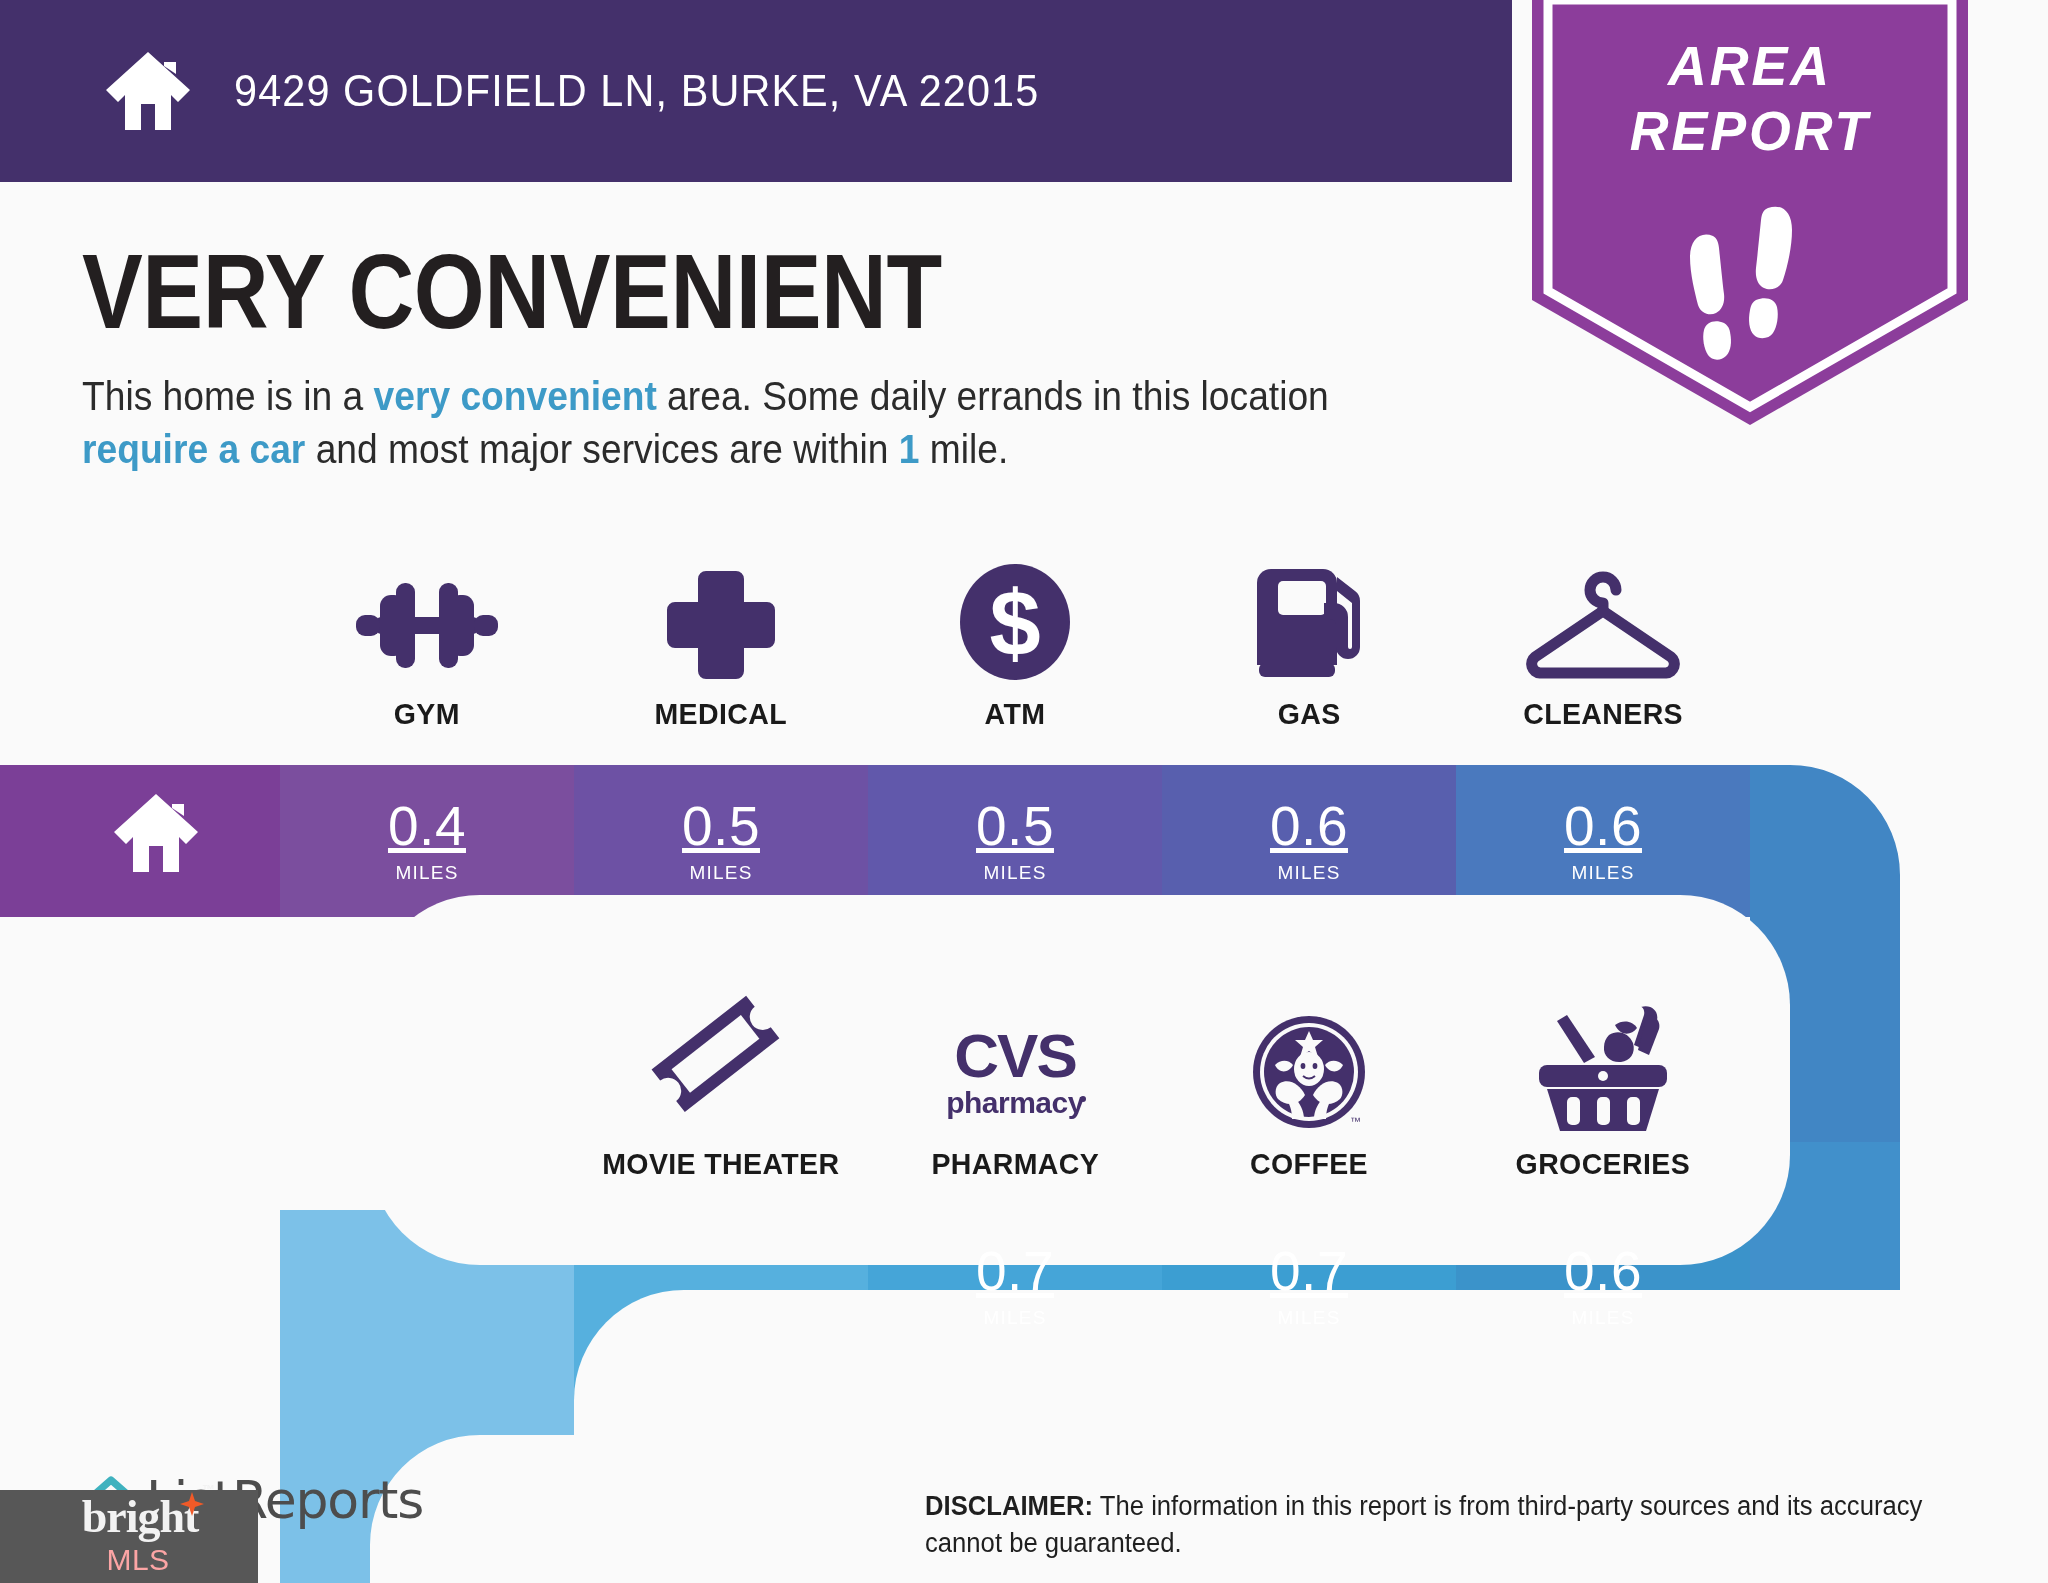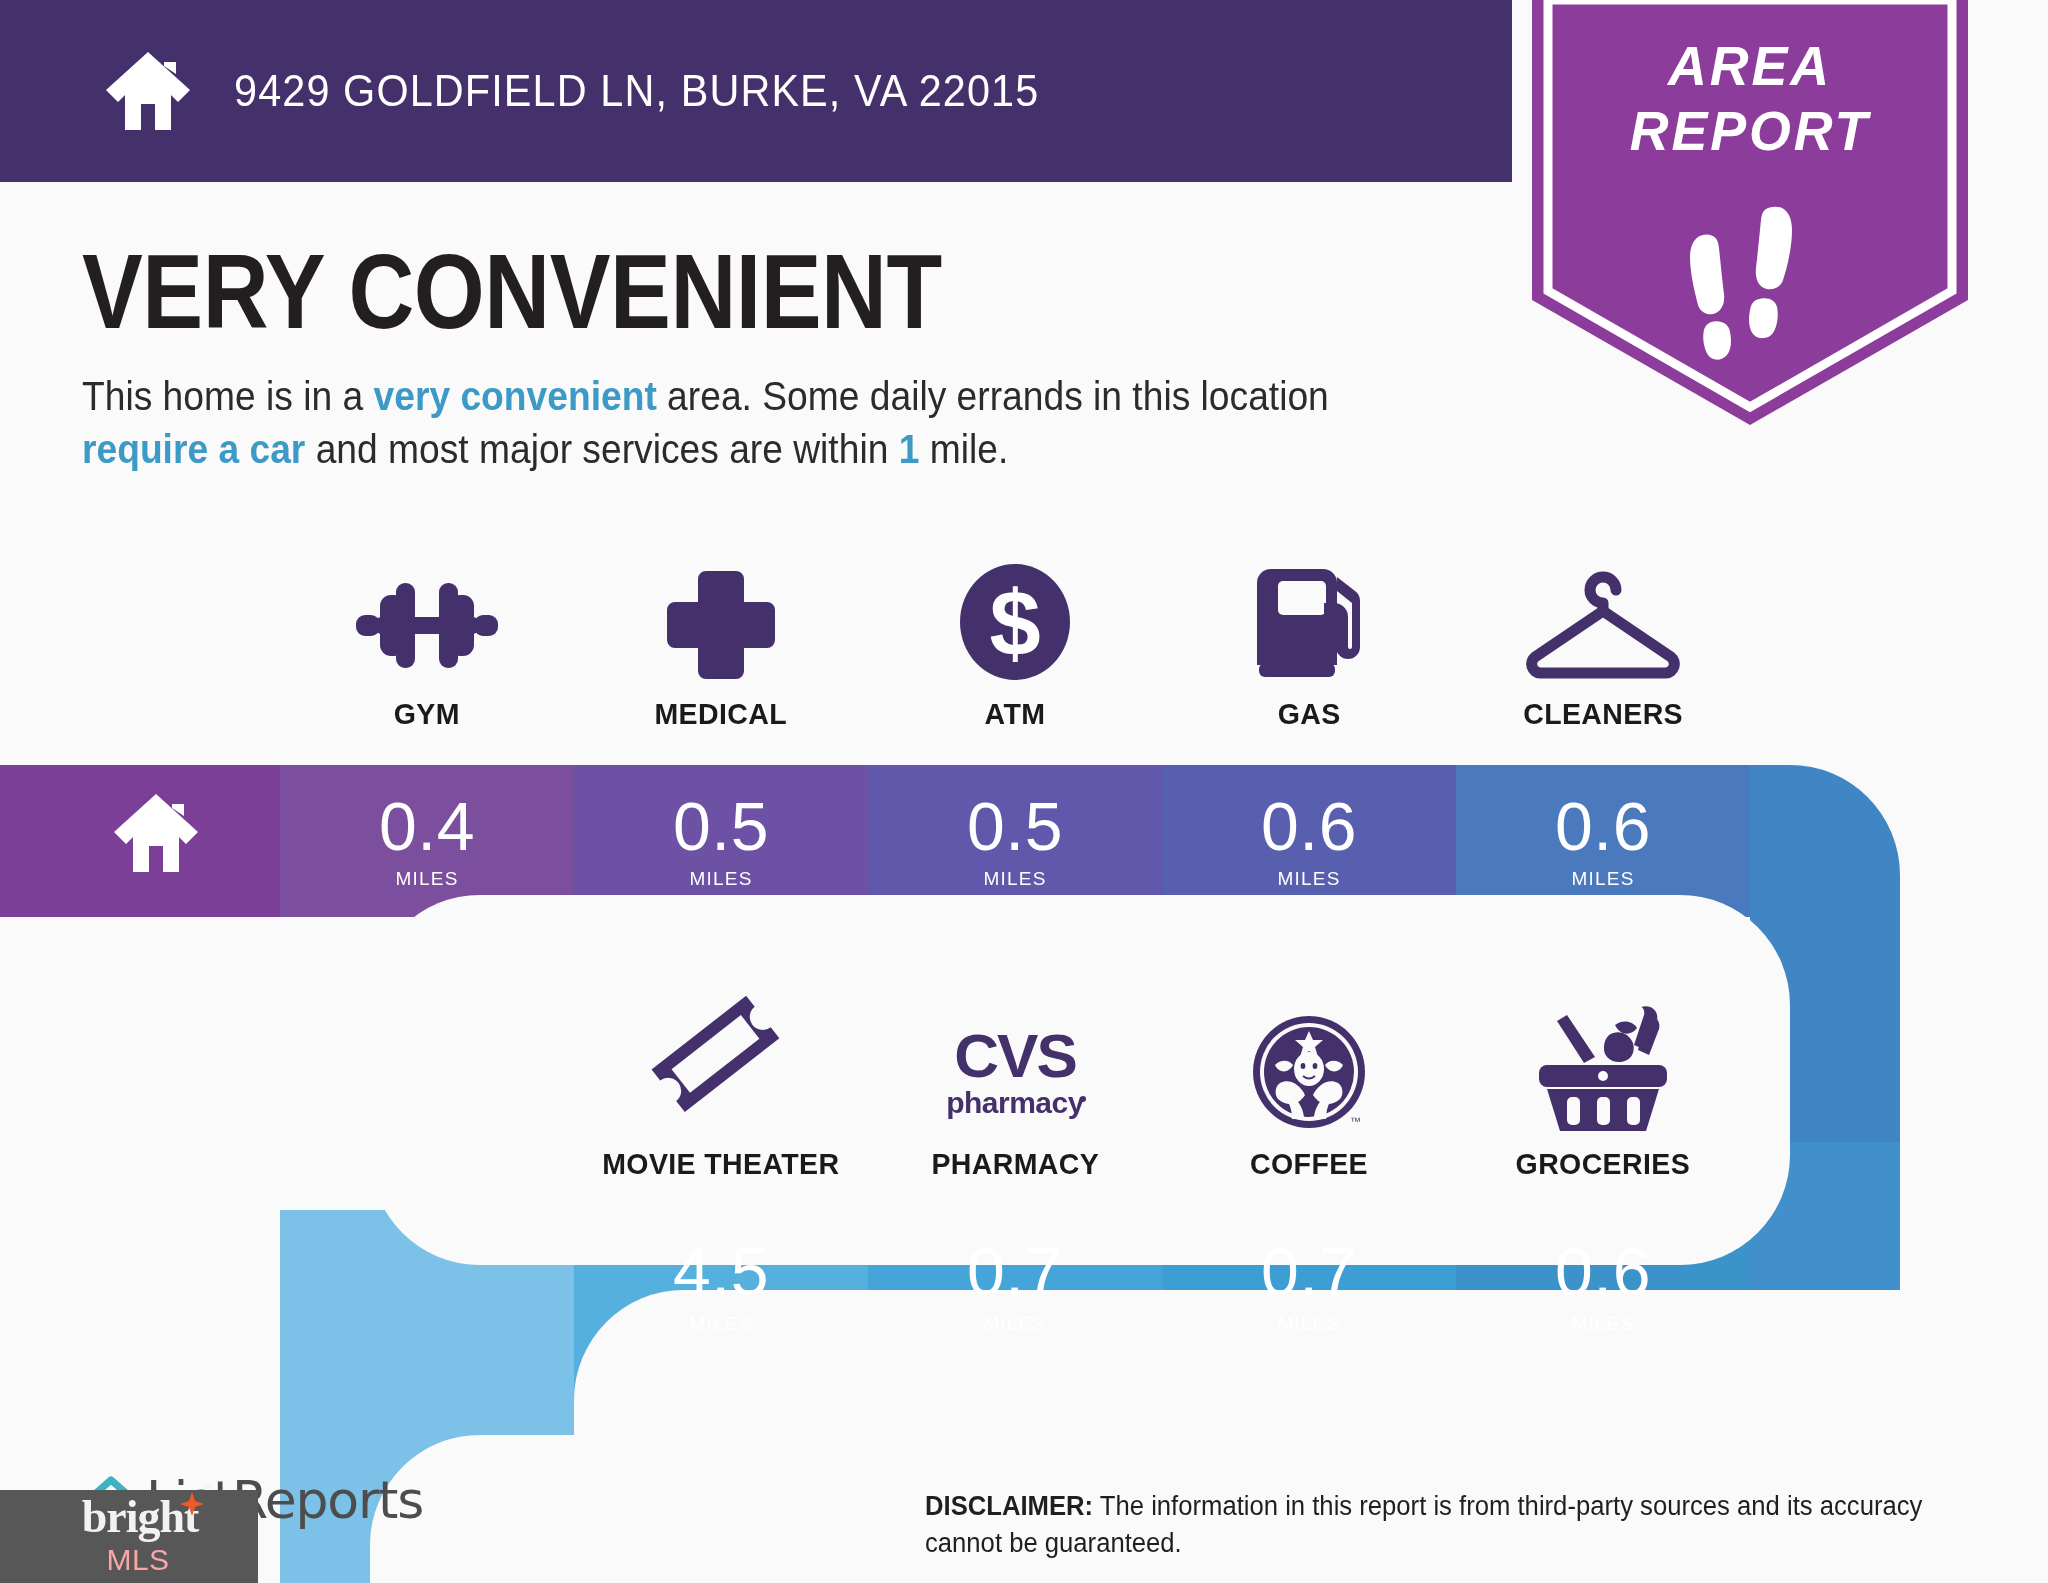--- a/index.html
+++ b/index.html
@@ -74,21 +74,21 @@
   
   .iconrow-2 { left: 574px; top: 1005px; }
   .iconrow-2 .iconcell { width: 294px; }
 
   
   .dist {
     position: absolute; width: 294px; height: 152px;
     display: flex; flex-direction: column; align-items: center; justify-content: center;
     color: #ffffff; pointer-events: auto;
   }
-  .dist-num { font-size: 68px; font-weight: 300; line-height: 1; letter-spacing: 0.5px; }
+  .dist-num { font-size: 55px; font-weight: 300; line-height: 1; letter-spacing: 0.5px; text-decoration: underline; }
   .dist-unit { font-size: 19px; font-weight: 400; letter-spacing: 1.2px; margin-top: 8px; }
 
   
   .lr-logo { position: absolute; left: 82px; top: 1470px; display: flex; align-items: center; }
   .lr-mark { width: 58px; height: 52px; flex: none; }
   .lr-name {
     margin-left: 6px; font-size: 52px; color: #4d4d4d; font-weight: 400;
     letter-spacing: -1.2px; font-family: "DejaVu Sans", sans-serif;
   }
   .mls {
@@ -377,24 +377,20 @@
             <rect x="30" y="92" width="13" height="28" rx="5" fill="#fafafa"></rect>
             <rect x="60" y="92" width="13" height="28" rx="5" fill="#fafafa"></rect>
             <rect x="90" y="92" width="13" height="28" rx="5" fill="#fafafa"></rect>
           </g>
         </svg>
       </div>
       <div class="iconlabel">GROCERIES</div>
     </div>
   </div>
 
-  <div class="dist" style="left:574px;  top:1210px;">
-    <div class="dist-num">4.5</div>
-    <div class="dist-unit">MILES</div>
-  </div>
   <div class="dist" style="left:868px;  top:1210px;">
     <div class="dist-num">0.7</div>
     <div class="dist-unit">MILES</div>
   </div>
   <div class="dist" style="left:1162px; top:1210px;">
     <div class="dist-num">0.7</div>
     <div class="dist-unit">MILES</div>
   </div>
   <div class="dist" style="left:1456px; top:1210px;">
     <div class="dist-num">0.6</div>

